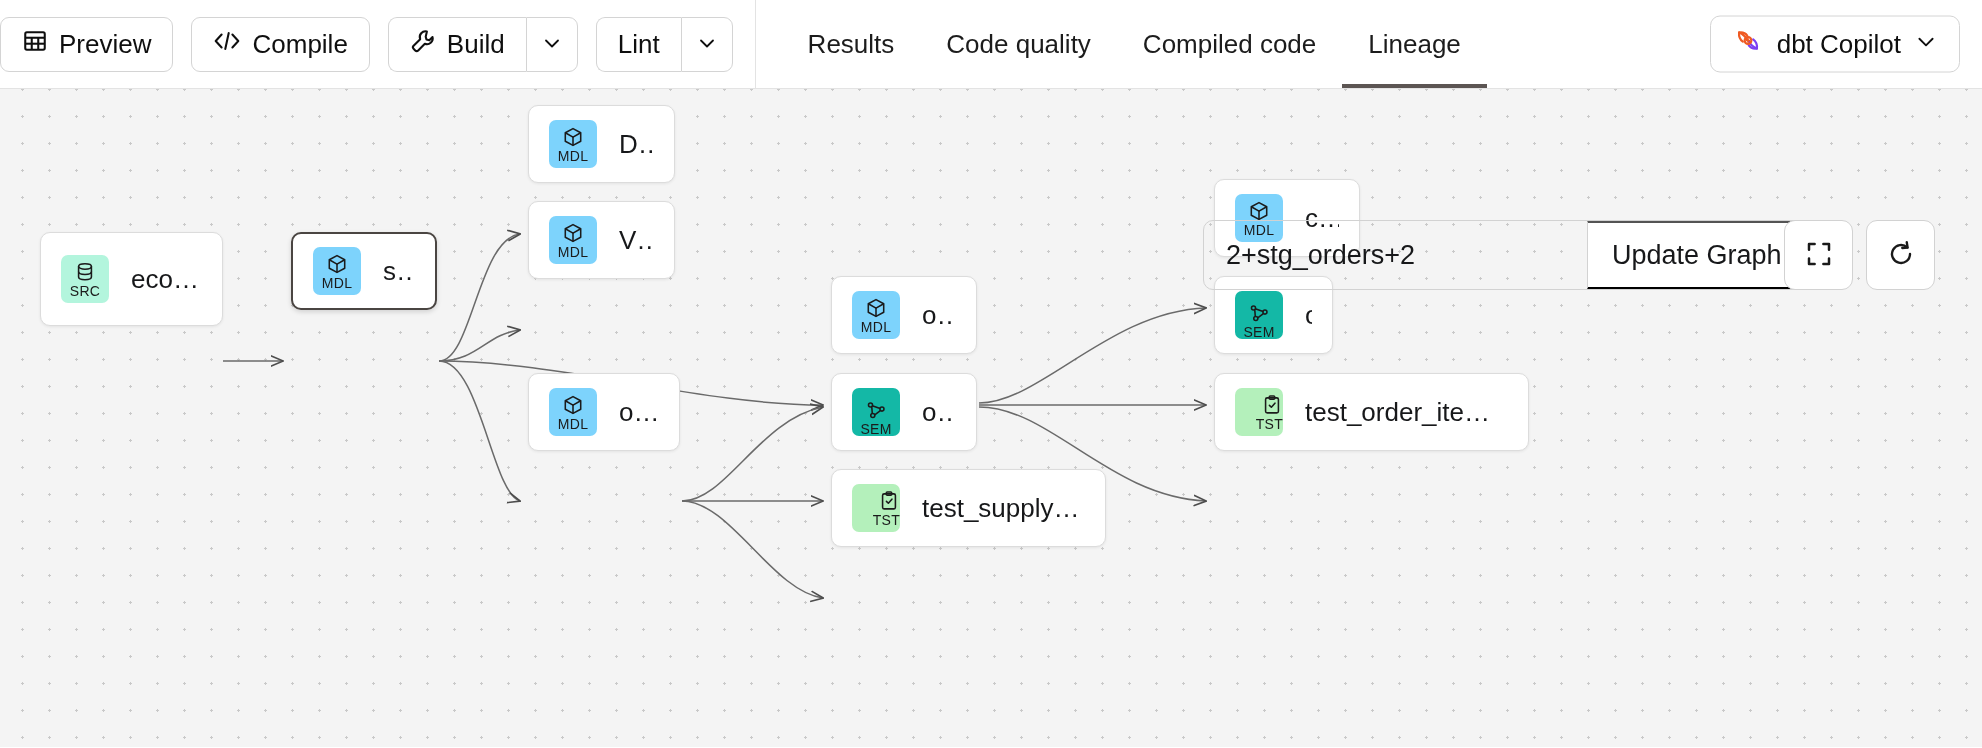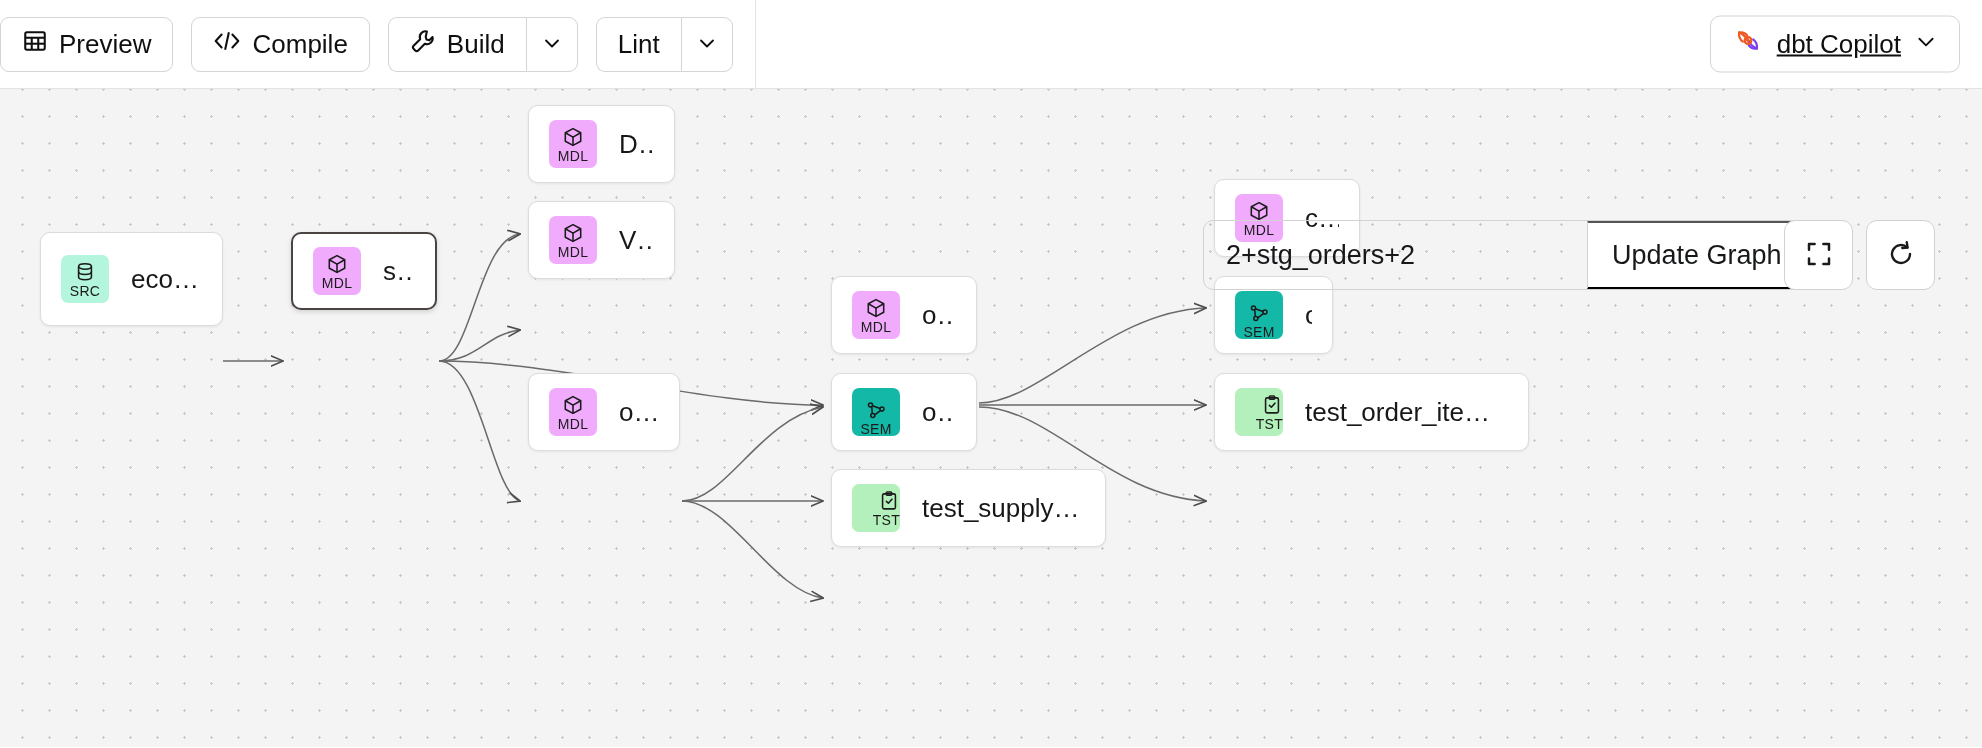--- a/index.html
+++ b/index.html
@@ -88,21 +88,20 @@
     display: flex; align-items: center; gap: 14px;
     height: 57px;
     padding: 0 22px;
     border: 1px solid #d4d4d4;
     border-radius: 10px;
     background: #fff;
     font-size: 26px;
     color: #0f0f0f;
     cursor: pointer;
     white-space: nowrap;
-    text-decoration: underline;
   }
 
   
   .canvas {
     position: relative;
     width: 1982px;
     height: 658px;
     background-color: #f4f4f4;
     background-image: radial-gradient(circle, #c9c9c9 1.1px, transparent 1.2px);
     background-size: 27px 27px;
@@ -189,21 +188,21 @@
   }
   .badge svg { display: block; }
   .badge-txt {
     font-size: 14px;
     letter-spacing: 0.3px;
     color: #1b1b1b;
     line-height: 1;
     font-family: "Liberation Sans", sans-serif;
   }
   .badge.src { background: #b3f5dd; }
-  .badge.mdl { background: #f0abfc; align-items: center; }
+  .badge.mdl { background: #7dd3fc; align-items: center; }
   .badge.sem { background: #14b8a6; justify-content: flex-end; }
   .badge.tst { background: #b4f0bb; align-items: flex-end; }
   .node-label {
     margin-left: 22px;
     font-size: 26px;
     color: #17181a;
     white-space: nowrap;
     overflow: hidden;
     text-overflow: ellipsis;
   }
@@ -266,20 +265,34 @@
           <svg width="20" height="20" viewBox="0 0 20 20" fill="none" stroke="#0f0f0f" stroke-width="1.8" stroke-linecap="round" stroke-linejoin="round">
             <polyline points="4,7.5 10,13.5 16,7.5"></polyline>
           </svg>
         </span>
       </button>
     </div>
   </div>
 
   <div class="divider-v"></div>
 
+  <div class="tabs">
+    <div class="tab">
+      <span>Results</span>
+    </div>
+    <div class="tab">
+      <span>Code quality</span>
+    </div>
+    <div class="tab">
+      <span>Compiled code</span>
+    </div>
+    <div class="tab active">
+      <span>Lineage</span>
+    </div>
+  </div>
 
   <div class="tb-right">
     <button class="copilot">
       <span>
         <svg width="30" height="30" viewBox="0 0 32 32" fill="none" stroke-width="2.3" stroke-linecap="round">
           <path d="M6.5 7.5 C11 9.5 13.5 12 15.2 15.3" stroke="#ef5a23"></path>
           <path d="M6.5 7.5 C6 12 7.5 15 10.5 17.2" stroke="#ef5a23"></path>
           <path d="M6.5 7.5 C10.5 7 13.5 8.3 15.2 10.8" stroke="#ef5a23"></path>
           <path d="M25.5 24.5 C21 22.5 18.5 20 16.8 16.7" stroke="#7b3ff2"></path>
           <path d="M25.5 24.5 C26 20 24.5 17 21.5 14.8" stroke="#7b3ff2"></path>

